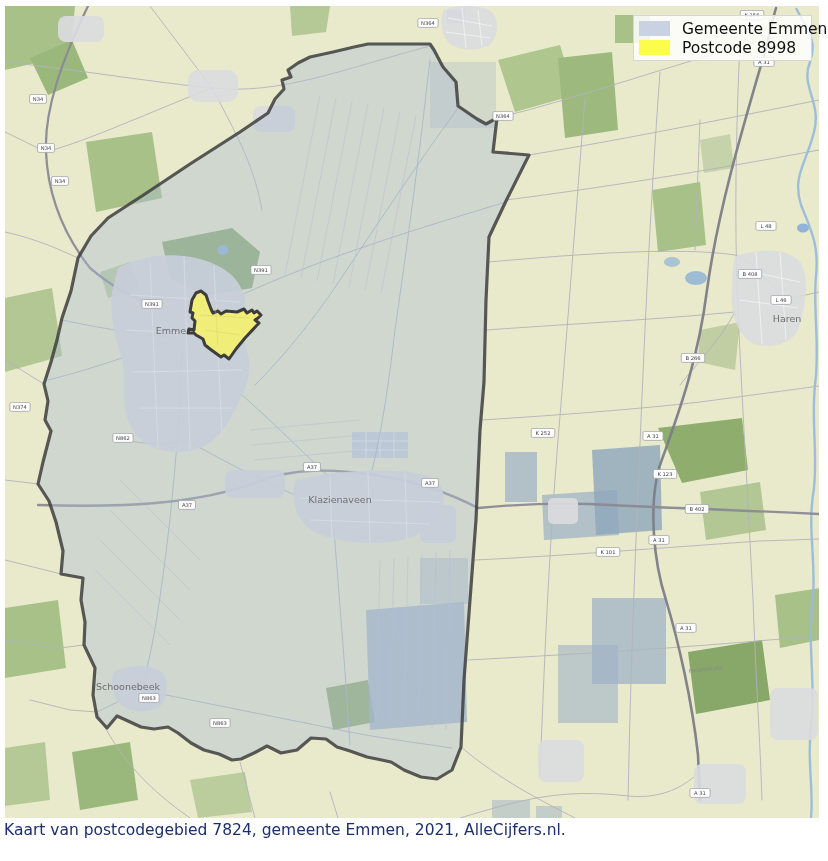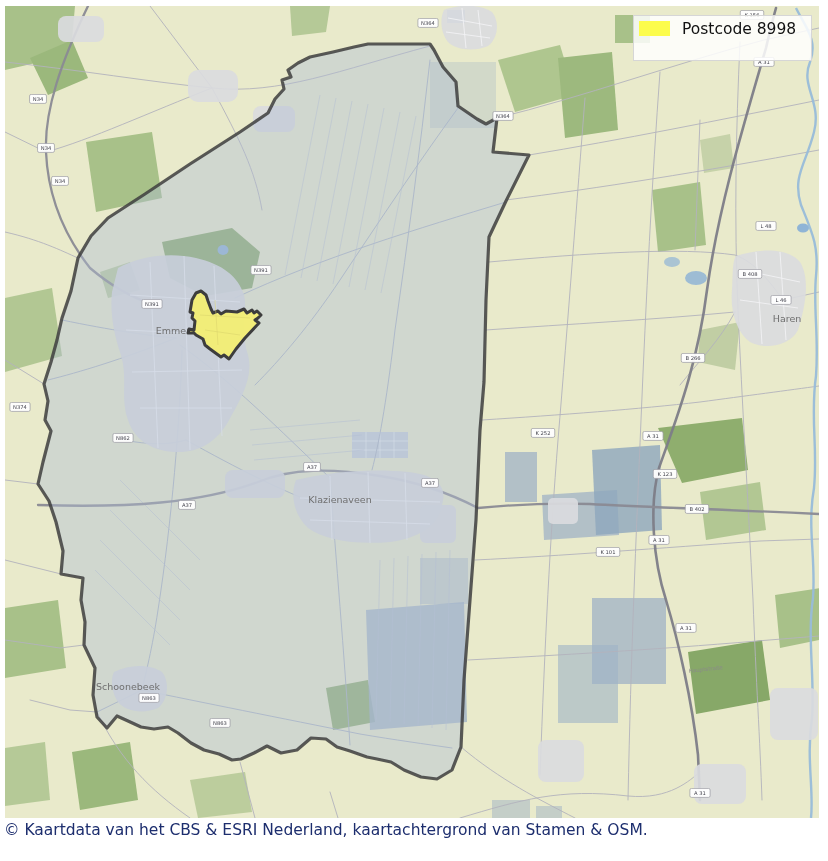--- a/index.html
+++ b/index.html
@@ -285,20 +285,24 @@
         </g>
       </g>
   <g id="streets-layer">
         <text x="706" y="671" font-size="5.5" fill="#8a8a8a" text-anchor="middle" transform="rotate(-6 706 671)">Hauptstraße</text>
       </g>
 </svg>
 </div>
 
 <div class="legend">
   <div class="legend-row">
+    <span class="legend-swatch" style="background: rgb(201, 210, 227);"></span>
+    <span class="legend-label">Gemeente Emmen</span>
+  </div>
+  <div class="legend-row">
     <span class="legend-swatch" style="background: rgb(252, 252, 76);"></span>
     <span class="legend-label">Postcode 8998</span>
   </div>
 </div>
 
 <div class="caption">
-  <div>© Kaartdata van het CBS &amp; ESRI Nederland, kaartachtergrond van Stamen &amp; OSM.</div>
+  <div>Kaart van postcodegebied 7824, gemeente Emmen, 2021, AlleCijfers.nl.</div>
 </div>
 
 </body></html>

